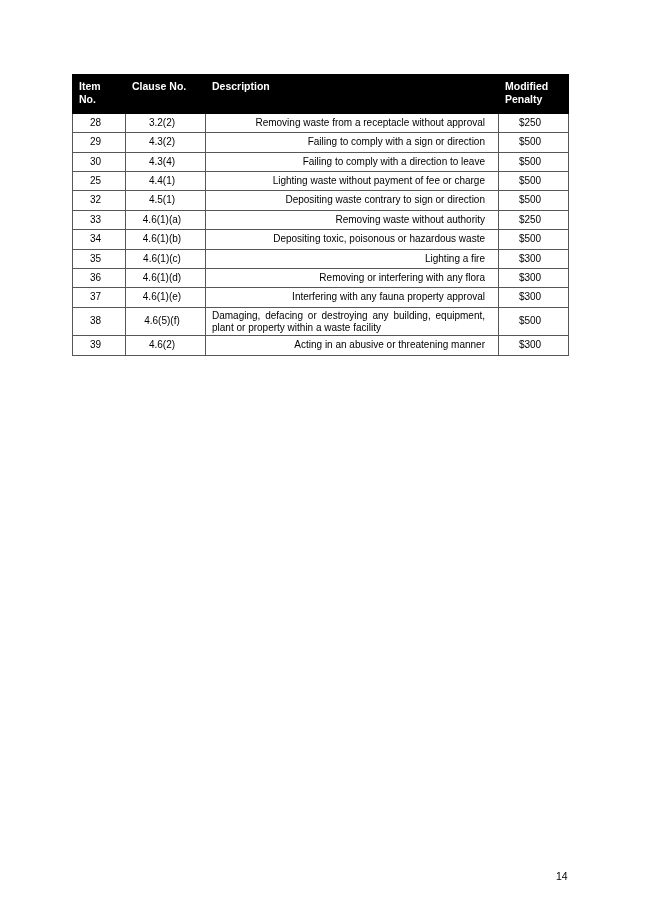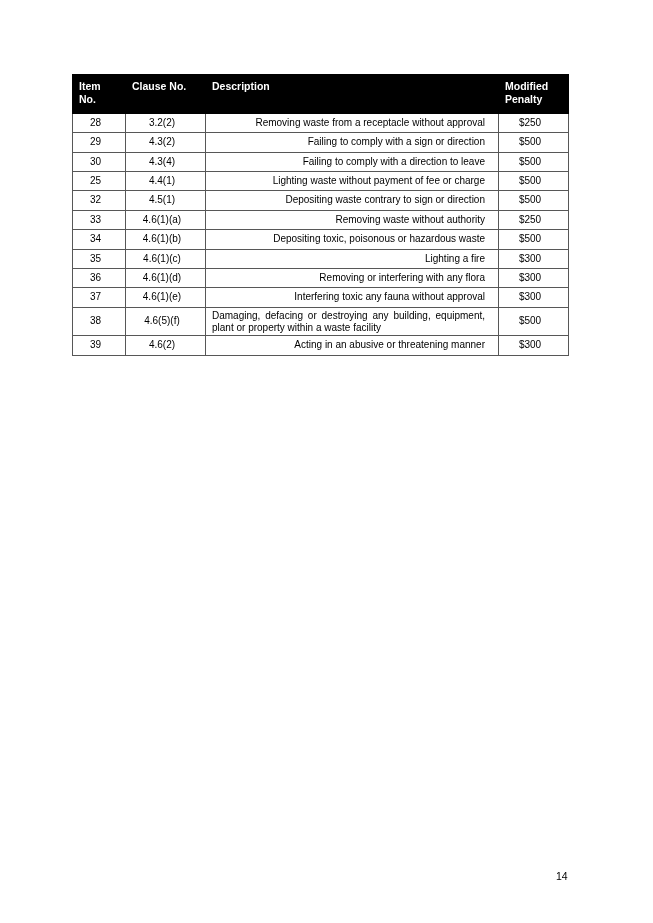--- a/index.html
+++ b/index.html
@@ -161,21 +161,21 @@
         </tr>
         <tr>
           <td class="cell-item">36</td>
           <td class="cell-clause">4.6(1)(d)</td>
           <td class="cell-desc">Removing or interfering with any flora</td>
           <td class="cell-penalty">$300</td>
         </tr>
         <tr>
           <td class="cell-item">37</td>
           <td class="cell-clause">4.6(1)(e)</td>
-          <td class="cell-desc">Interfering toxic any fauna without approval</td>
+          <td class="cell-desc">Interfering with any fauna property approval</td>
           <td class="cell-penalty">$300</td>
         </tr>
         <tr>
           <td class="cell-item">38</td>
           <td class="cell-clause">4.6(5)(f)</td>
           <td class="cell-desc justified">Damaging, defacing or destroying any building, equipment, plant or property within a waste facility</td>
           <td class="cell-penalty">$500</td>
         </tr>
         <tr>
           <td class="cell-item">39</td>

